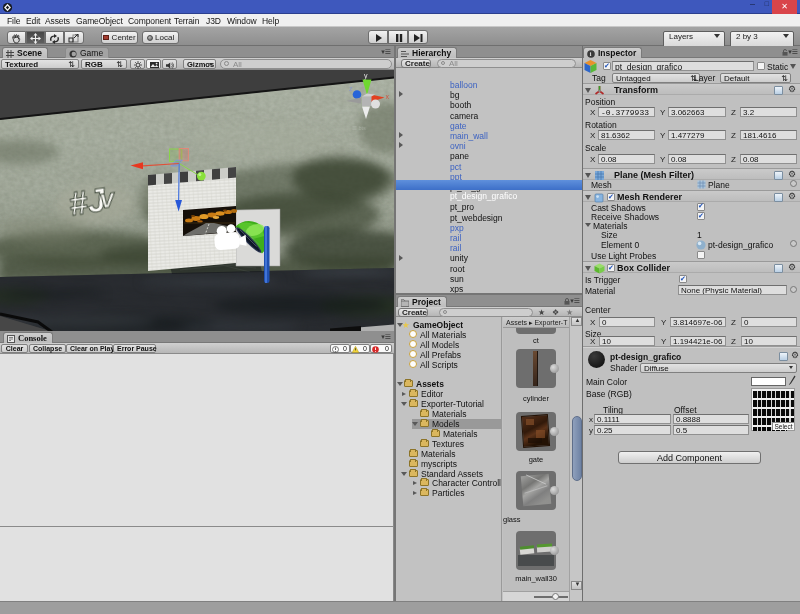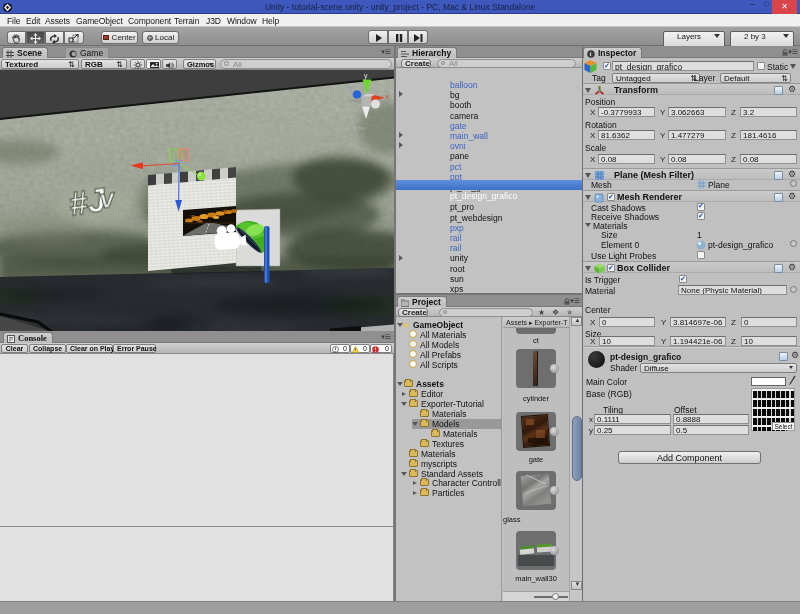--- a/index.html
+++ b/index.html
@@ -14,21 +14,21 @@
 
 #menubar { left:0; top:14px; width:800px; height:13px; background:#f0f0f0; border-bottom:1px solid #c8c8c8; }
 #menubar span { position:absolute; top:1.5px; font-size:8.5px; color:#151515; letter-spacing:-0.1px; }
 
 #toolbar { left:0; top:27px; width:800px; height:19px; background:linear-gradient(#a4a4a4,#8e8e8e); border-bottom:1px solid #6f6f6f; }
 .tbtn { position:absolute; top:4px; height:13px; background:linear-gradient(#f2f2f2,#cfcfcf); border:1px solid #6d6d6d; }
 .tbtn.sel { background:linear-gradient(#474747,#5f5f5f); }
 .tbtn.first { border-radius:3px 0 0 3px; }
 .tbtn.last { border-radius:0 3px 3px 0; }
 .tbtn.single { border-radius:3px; }
-.ddbtn { position:absolute; height:18px; background:linear-gradient(#f2f2f2,#d6d6d6); border:1px solid #5e5e5e; border-radius:2px; font-size:8px; color:#1a1a1a; padding-left:13px; }
+.ddbtn { position:absolute; height:18px; background:linear-gradient(#f2f2f2,#d6d6d6); border:1px solid #5e5e5e; border-radius:2px; font-size:8px; color:#1a1a1a; padding-left:5px; }
 .ddarrow { position:absolute; right:4px; top:2px; width:0; height:0; border-left:3px solid transparent; border-right:3px solid transparent; border-top:4px solid #333; }
 
 .tabbar { background:#8f8f8f; border-bottom:1px solid #787878; }
 .tab { position:absolute; top:1px; height:11px; background:linear-gradient(#cdcdcd,#bdbdbd); border:1px solid #7a7a7a; border-bottom:none; border-radius:3px 3px 0 0; font-size:8.5px; font-weight:bold; color:#111; padding:0 5px 0 14px; line-height:11px; }
 .tab .ticon { position:absolute; left:3px; top:2px; width:8px; height:8px; }
 .ptoolbar { background:linear-gradient(#d0d0d0,#b6b6b6); border-bottom:1px solid #8a8a8a; }
 .searchoval { position:absolute; background:#cecece; border:1px solid #8f8f8f; border-radius:7px; font-size:8px; color:#8a8a8a; }
 .createbtn { position:absolute; background:linear-gradient(#e6e6e6,#cacaca); border:1px solid #777; border-radius:3px; font-size:8px; font-weight:bold; color:#222; }
 .panelmenu { position:absolute; font-size:7px; color:#3a3a3a; }
 
@@ -63,21 +63,20 @@
 </style>
 </head>
 <body>
 
 <div class="abs" id="titlebar">
   <svg class="abs" style="left:2px;top:1.5px" width="11" height="11" viewBox="0 0 24 24">
       <circle cx="12" cy="12" r="10" fill="#15181f"></circle>
       <path d="M12 4 L19.5 12 L12 20 L4.5 12 Z" fill="#f2f2f2"></path>
       <path d="M12 8 L15.5 12 L12 16 L8.5 12 Z" fill="#15181f"></path>
     </svg>
-  <div class="abs" id="titletext">Unity - tutorial-scene.unity - unity_project - PC, Mac &amp; Linux Standalone</div>
   <div class="winglyph" style="right:45px; top:-1px;">–</div>
   <div class="winglyph" style="right:31px; top:0px; font-size:7px;">□</div>
   <div id="closebtn">✕</div>
 </div>
 
 <div class="abs" id="menubar">
   <span style="left:7px">File</span>
   <span style="left:26px">Edit</span>
   <span style="left:45px">Assets</span>
   <span style="left:76px">GameObject</span>
@@ -628,21 +627,21 @@
       <path d="M5.5 1 L5.5 6 L1.5 9 M5.5 6 L9.5 9" stroke="#b02828" stroke-width="1.6" fill="none"></path>
       <path d="M5.5 1 L5.5 6" stroke="#3a9a2a" stroke-width="1.6"></path>
       <circle cx="5.5" cy="6" r="1.2" fill="#888"></circle>
     </svg>
   <div class="nm">Transform</div>
   <div class="bookico" style="right:17px; top:1.5px;"></div>
   <div class="gearico" style="right:4px; top:1px;">⚙</div>
 </div>
 <div class="ilabel" style="left:585px; top:96.5px;">Position</div>
 <div class="axis" style="left:590px; top:108px;">X</div>
-<div class="ifield" style="left:598px; top:107px; width:57px;">-0.3779933</div>
+<div class="ifield" style="left:598px; top:107px; width:57px;font-family:Liberation Mono, monospace;">-0.3779933</div>
 <div class="axis" style="left:660px; top:108px;">Y</div>
 <div class="ifield" style="left:668px; top:107px; width:58px;">3.062663</div>
 <div class="axis" style="left:731px; top:108px;">Z</div>
 <div class="ifield" style="left:740px; top:107px; width:57px;">3.2</div>
 <div class="ilabel" style="left:585px; top:119.5px;">Rotation</div>
 <div class="axis" style="left:590px; top:131px;">X</div>
 <div class="ifield" style="left:598px; top:130px; width:57px;">81.6362</div>
 <div class="axis" style="left:660px; top:131px;">Y</div>
 <div class="ifield" style="left:668px; top:130px; width:58px;">1.477279</div>
 <div class="axis" style="left:731px; top:131px;">Z</div>

